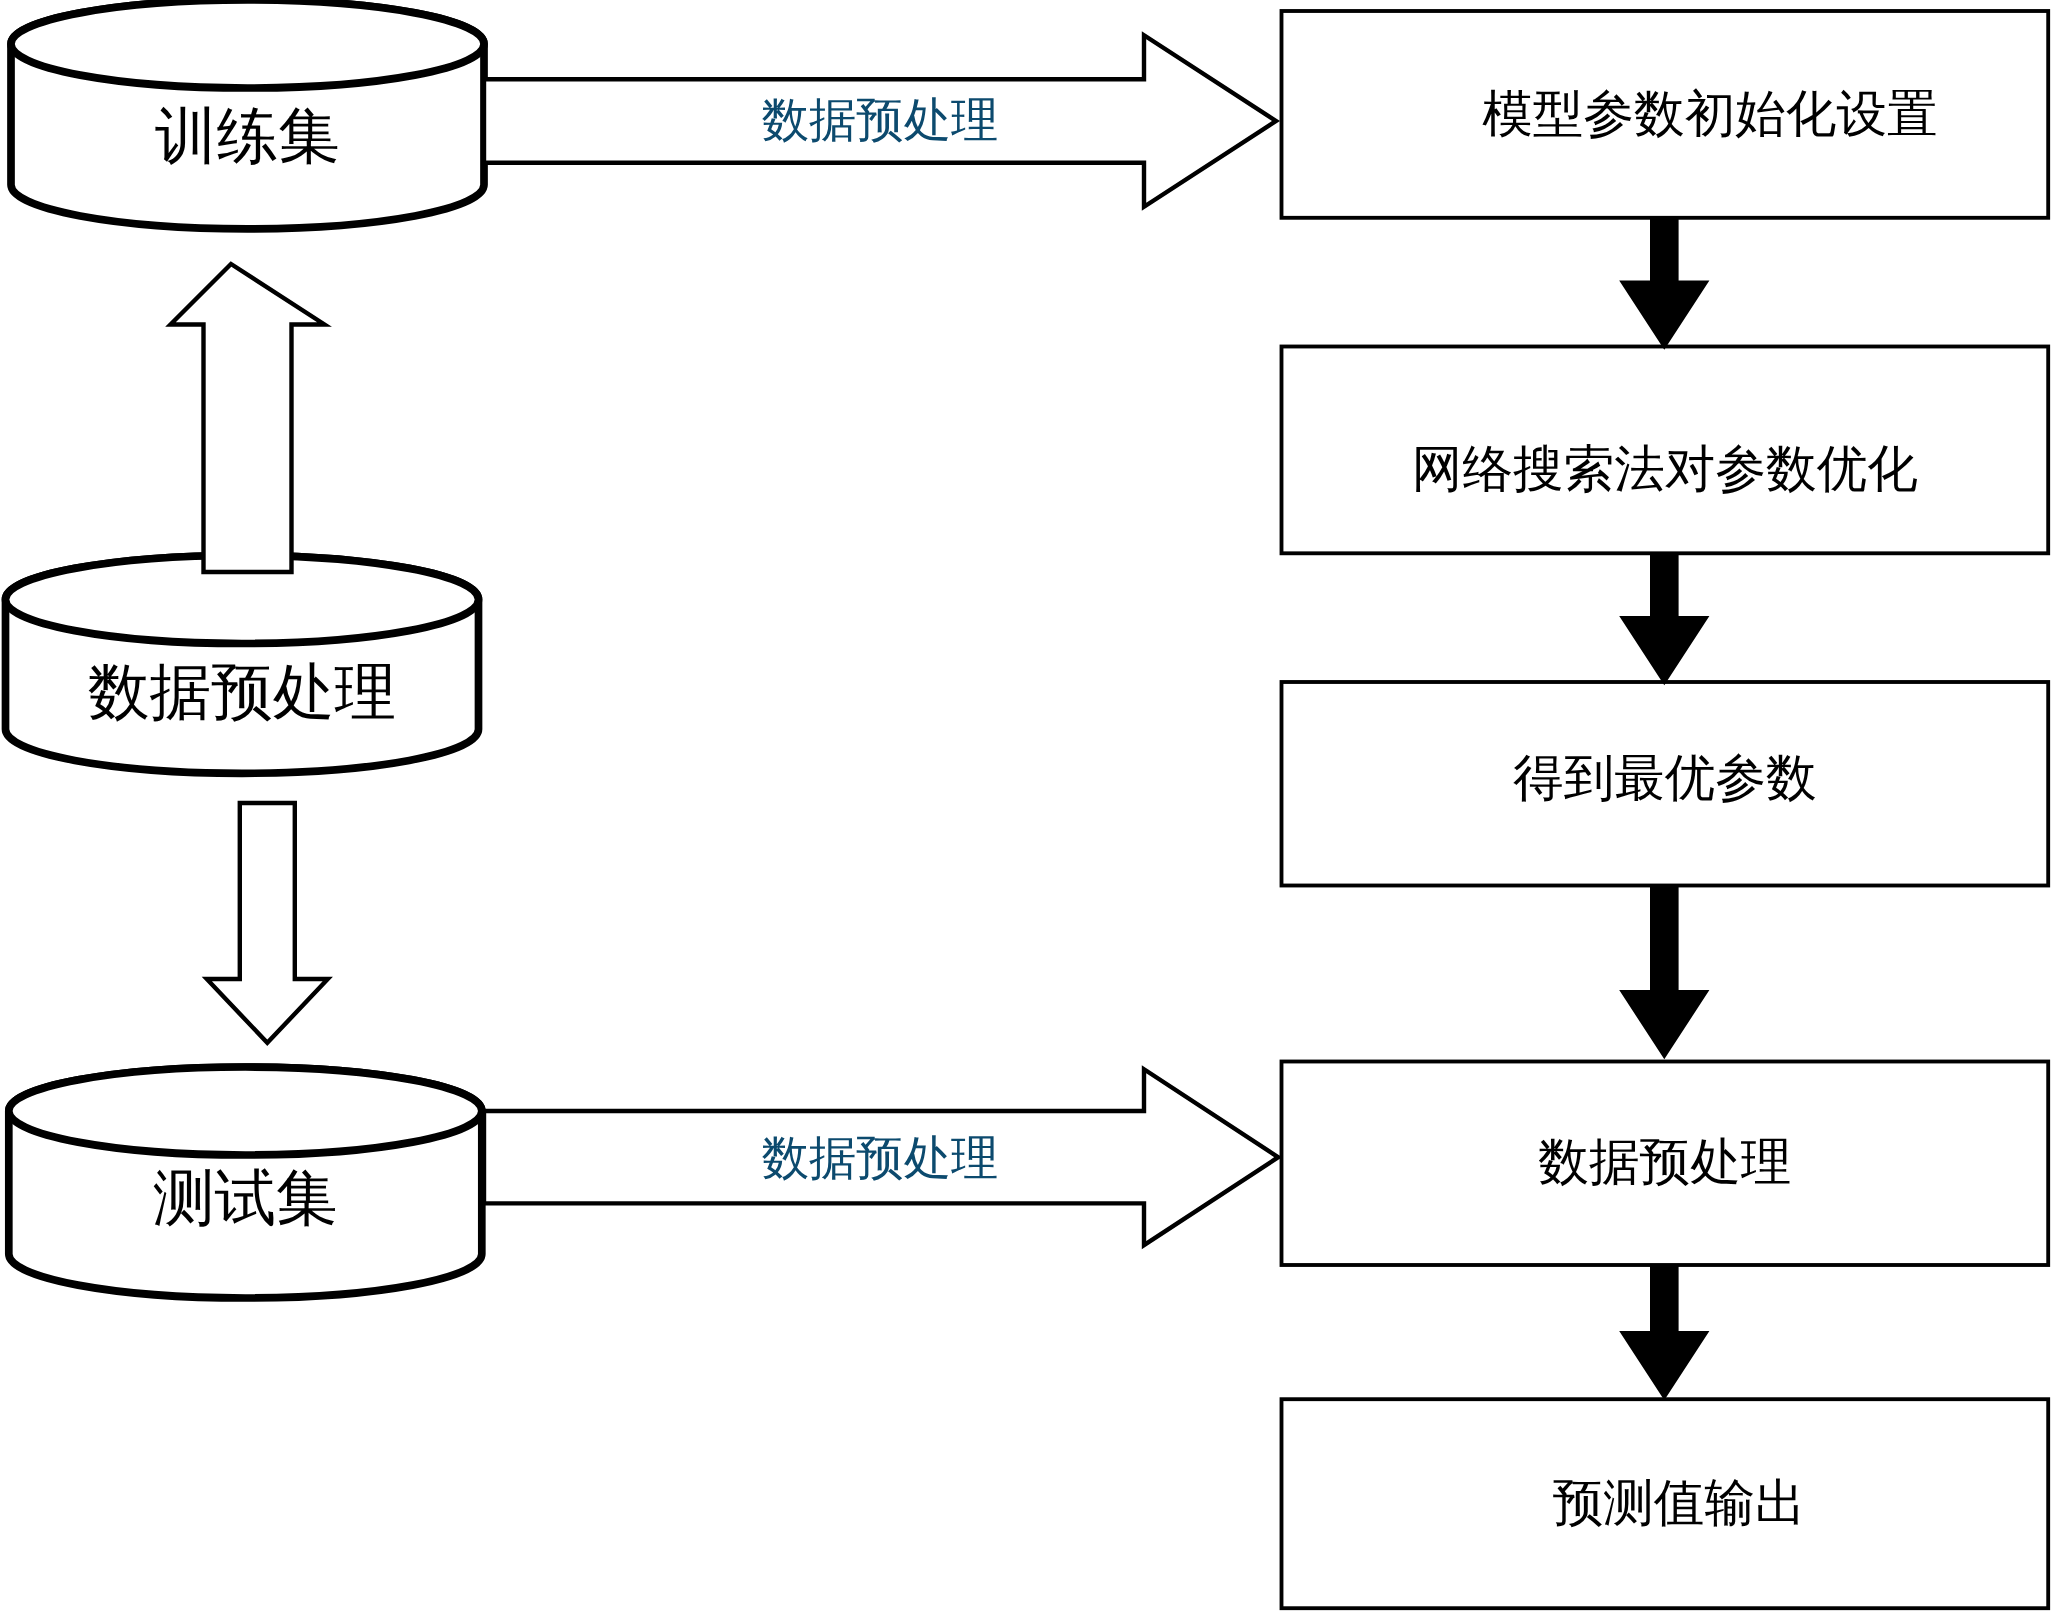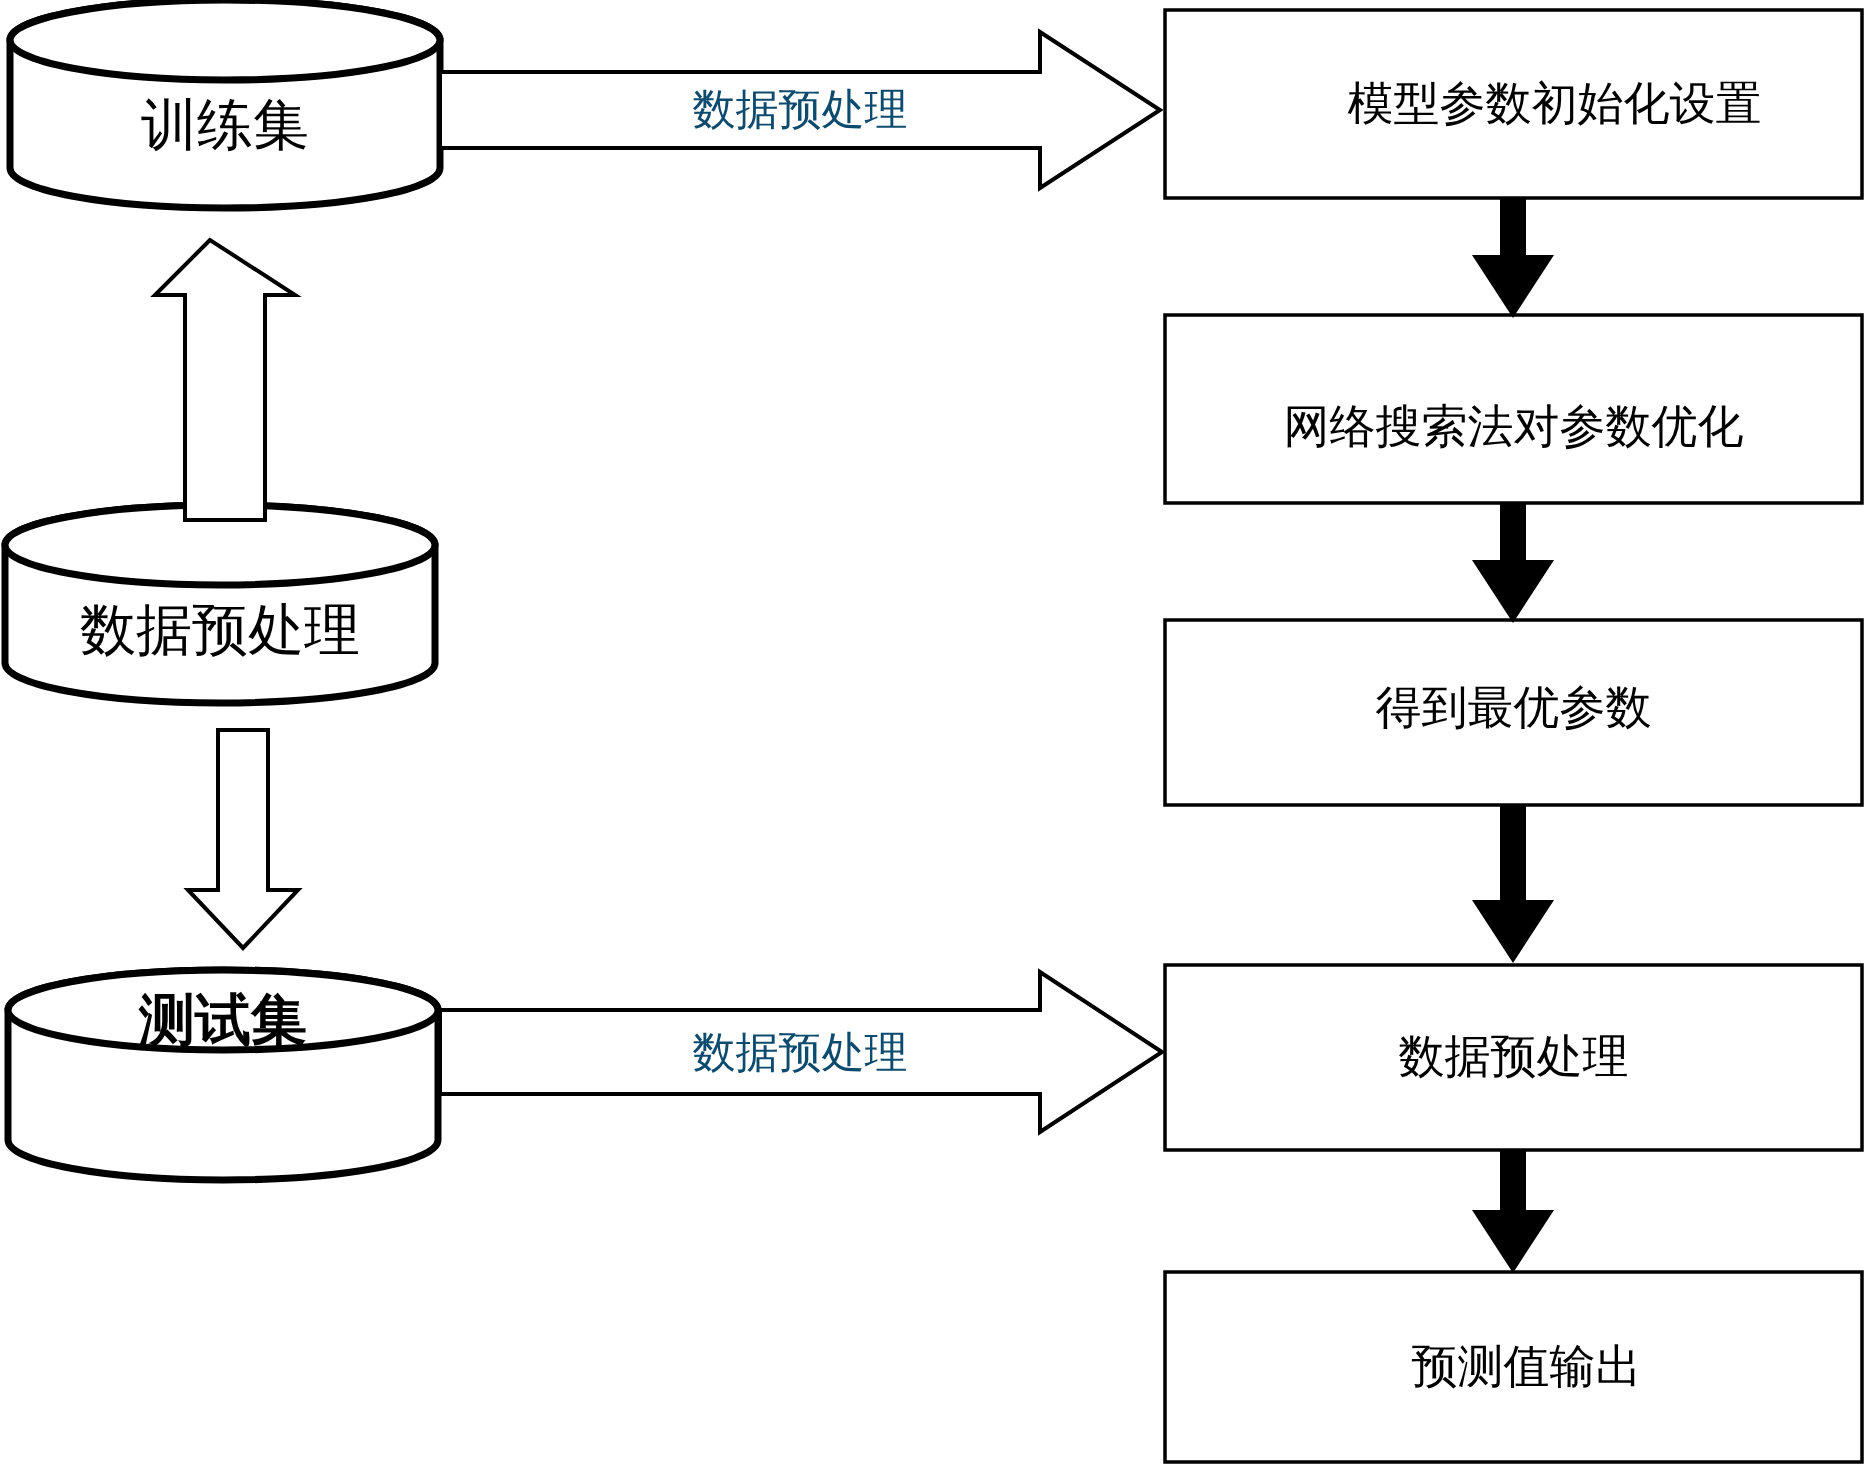--- a/index.html
+++ b/index.html
@@ -113,21 +113,21 @@
     </g>
     <g fill="#000000">
       <path d="M 1500 1150 L 1500 1210 L 1472 1210 L 1513 1273 L 1554 1210 L 1526 1210 L 1526 1150 Z"></path>
     </g>
   </svg>
 
   <div class="node-label cyl-label" style="left:10px; top:85px; width:430px; height:80px;">训练集</div>
 
   <div class="node-label cyl-label" style="left:0px; top:590px; width:440px; height:80px;">数据预处理</div>
 
-  <div class="node-label cyl-label" style="left:8px; top:980px; width:430px; height:80px;font-weight:bold;">测试集</div>
+  <div class="node-label cyl-label" style="left:8px; top:1050px; width:430px; height:80px;">测试集</div>
 
   <div class="node-label" style="left:1165px; top:10px; width:697px; height:188px;margin-left:41px;">模型参数初始化设置</div>
 
   <div class="node-label" style="left:1165px; top:315px; width:697px; height:224px;">网络搜索法对参数优化</div>
 
   <div class="node-label" style="left:1165px; top:616px; width:697px; height:185px;">得到最优参数</div>
 
   <div class="node-label" style="left:1165px; top:965px; width:697px; height:185px;">数据预处理</div>
 
   <div class="node-label" style="left:1165px; top:1272px; width:723px; height:190px;">预测值输出</div>

